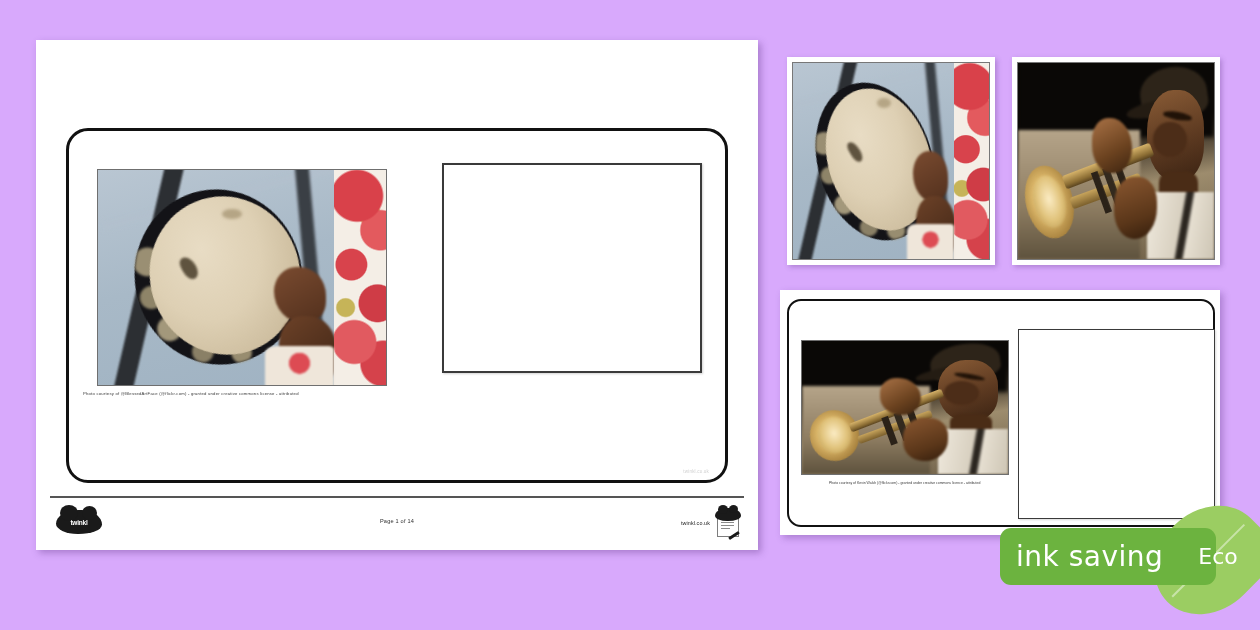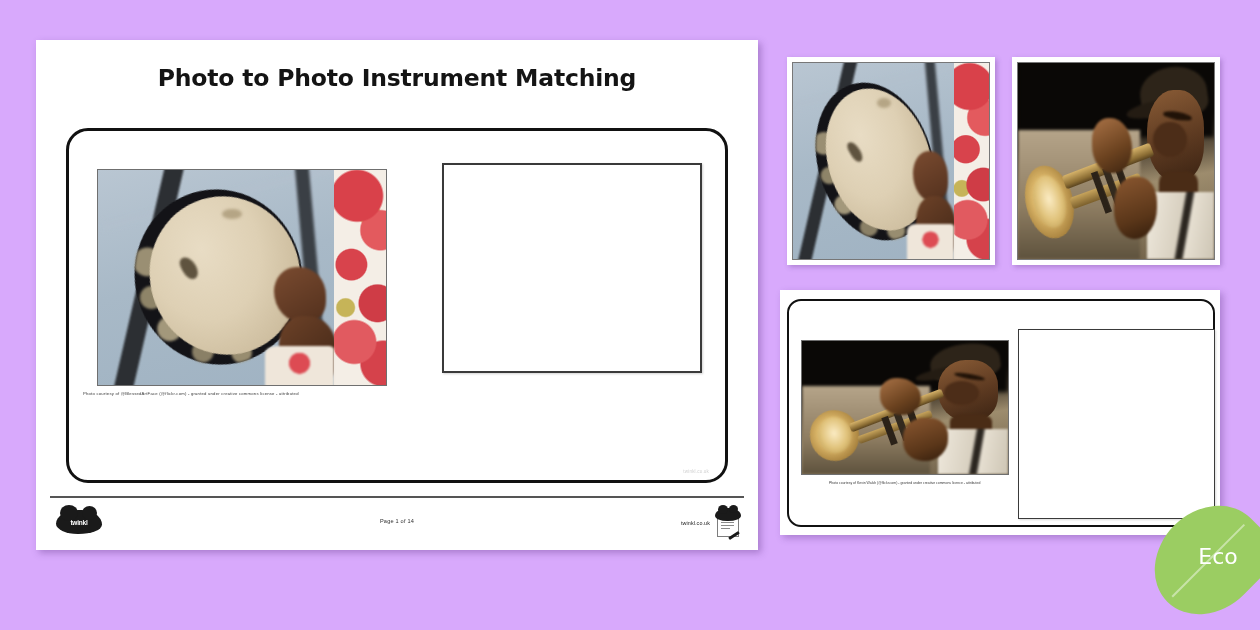--- a/index.html
+++ b/index.html
@@ -701,21 +701,20 @@
     background: #4a2c16;
     border-radius: 30%;
     filter: blur(1.2px);
   }
 </style>
 </head>
 <body>
 
 <div class="main-page">
 
-  <div class="sheet-title">Photo to Photo Instrument Matching</div>
 
   <div class="activity-frame">
 
     <div class="photo-card">
       <div class="ph ph-drum">
         <div class="pole-c"></div>
         <div class="pole-a"></div>
         <div class="pole-b"></div>
         <div class="rim"></div>
         <div class="rim-dots"></div>
@@ -824,14 +823,17 @@
     </div>
     <div class="page2-caption">Photo courtesy of Kevin Walsh (@flickr.com) - granted under creative commons licence - attributed</div>
     <div class="page2-box"></div>
   </div>
 </div>
 
 <div class="eco-badge">
   <div class="eco-leaf">
     <span class="eco-leaf-vein"></span>
   </div>
+  <div class="eco-bar">
+    <span class="eco-bar-label">ink saving</span>
+  </div>
   <div class="eco-leaf-label">Eco</div>
 </div>
 
 </body></html>

